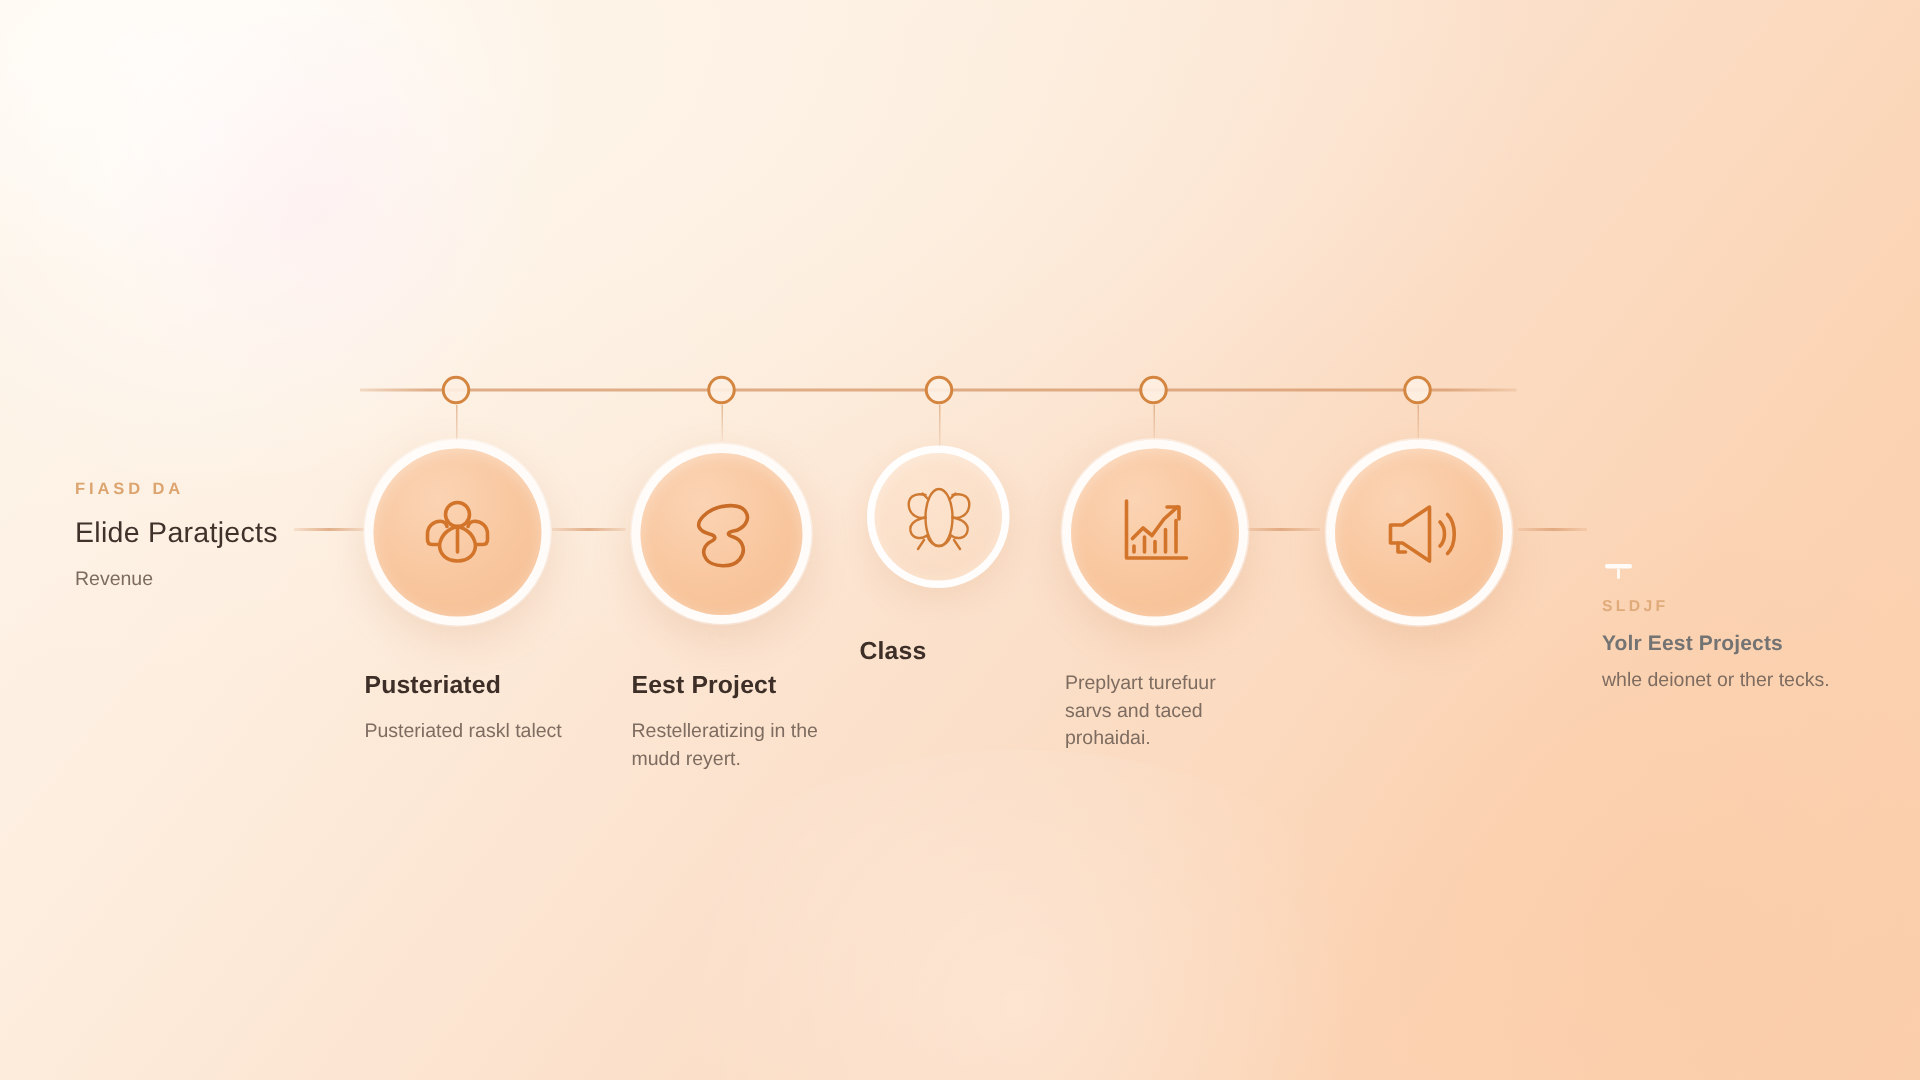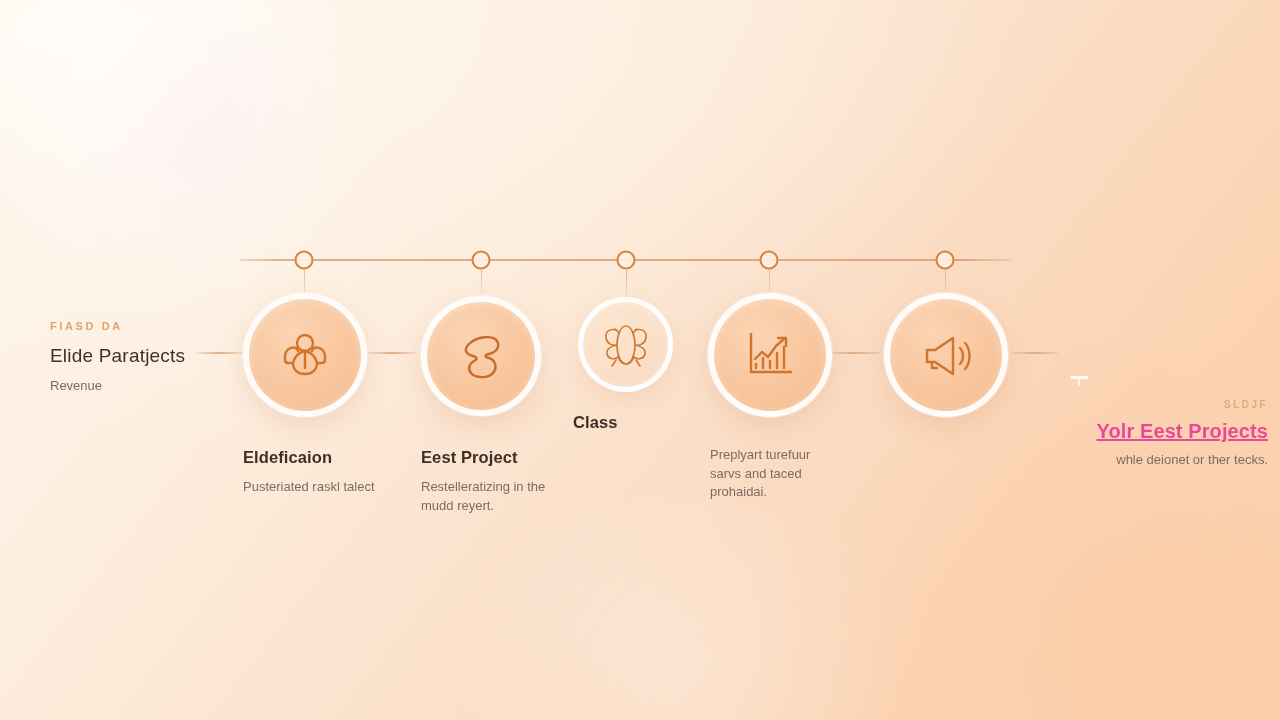--- a/index.html
+++ b/index.html
@@ -148,36 +148,35 @@
     border: 1.4px solid #d79a6b;
     background: rgba(255,255,255,.35);
     flex: none;
   }
   .legend-item span { font-size: 12px; color: #5b463a; font-weight: 600; white-space: nowrap; }
 
   .tee { position: absolute; left: 1070px; top: 376px; }
   .tee-bar { width: 18px; height: 2.5px; background: rgba(255,255,255,.9); border-radius: 2px; }
   .tee-stem { width: 2.5px; height: 7px; background: rgba(255,255,255,.85); margin: 0 auto; border-radius: 2px; }
 
-  .right-block { position: absolute; left: 1068px; top: 398px; width: 200px; text-align: right; }
+  .right-block { position: absolute; left: 1068px; top: 398px; width: 200px; }
   .right-eyebrow {
     font-size: 10.5px;
     letter-spacing: 2.2px;
     font-weight: 700;
     color: #e0ab7b;
     text-transform: uppercase;
     margin-bottom: 10px;
   }
   .right-title {
-    font-size: 20px;
+    font-size: 14px;
     font-weight: 700;
-    color: #ec4899;
+    color: #737373;
     margin-bottom: 8px;
     letter-spacing: .1px;
-    text-decoration: underline;
   }
   .right-sub { font-size: 13px; line-height: 1.42; color: #7e6c60; }
 </style>
 </head>
 <body>
 
 <div class="bloom bloom-a"></div>
 <div class="bloom bloom-b"></div>
 <div class="bloom bloom-c"></div>
 <div class="bloom bloom-d"></div>
@@ -265,30 +264,30 @@
       <svg width="58" height="58" viewBox="0 0 58 58" fill="none" stroke="#d2742a" stroke-width="2.4" stroke-linecap="round" stroke-linejoin="round">
         <path d="M36 12 L18 24 L10 24 L10 36 L18 36 L36 48 Z"></path>
         <path d="M15 36 L15 42 L20 42"></path>
         <path d="M43 22 C47 26 47 34 43 38"></path>
         <path d="M48 17 C54 23 54 37 48 43"></path>
       </svg>
     </span>
   </div>
 
   <div class="cap" style="left:243px;top:446px;width:165px">
-    <h3>Eldeficaion</h3>
+    <h3>Pusteriated</h3>
     <p>Pusteriated raskl talect</p>
   </div>
 
   <div class="cap" style="left:421px;top:446px;width:150px">
     <h3>Eest Project</h3>
     <p>Restelleratizing in the mudd reyert.</p>
   </div>
 
-  <div class="cap" style="left:573px;top:411px;width:120px">
+  <div class="cap" style="left:573px;top:423px;width:120px">
     <h3>Class</h3>
   </div>
 
   <div class="cap" style="left:710px;top:446px;width:130px">
     <p>Preplyart turefuur sarvs and taced prohaidai.</p>
   </div>
 
 
 
   <div class="tee">

